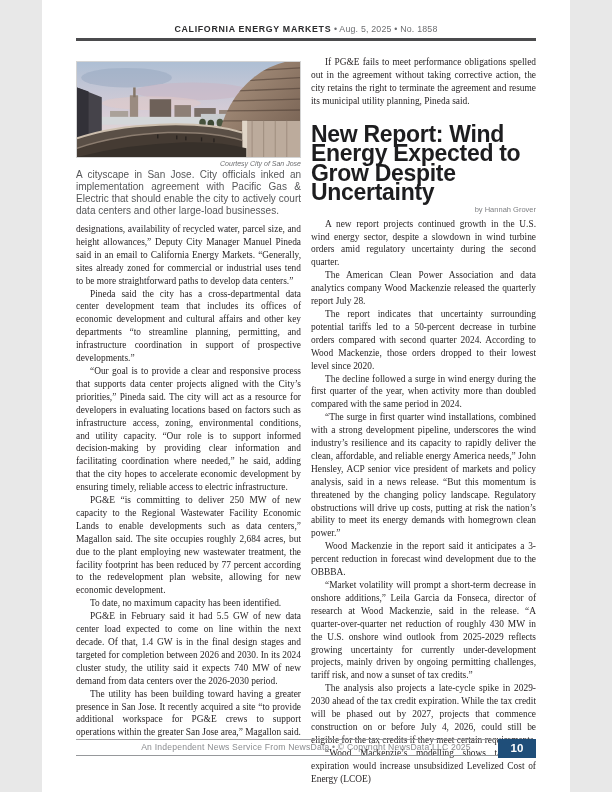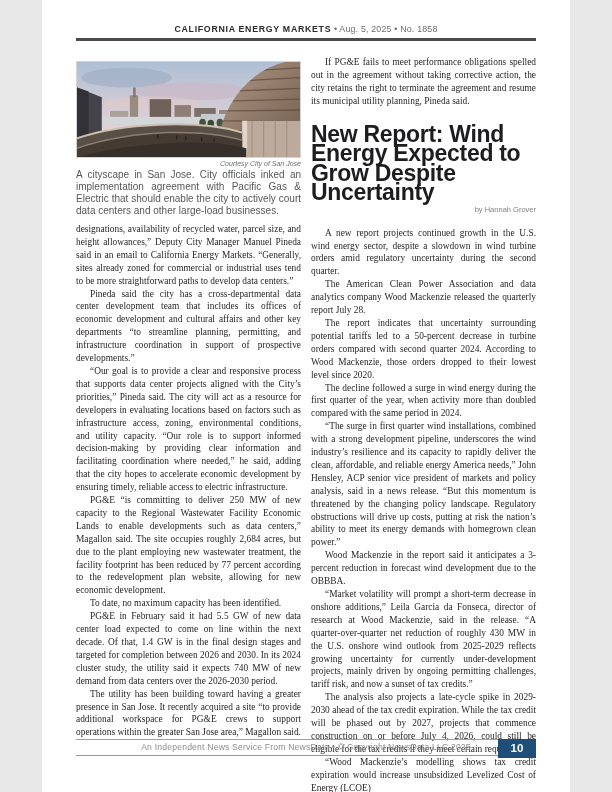--- a/index.html
+++ b/index.html
@@ -61,21 +61,21 @@
     font-family:"Liberation Sans", sans-serif;
     font-weight:bold;
     font-size:23px;line-height:19.5px;
     letter-spacing:-.3px;
     color:#1d1d1f;
     margin:17px 0 2px 0;
   }
   .byline{
     font-family:"Liberation Sans", sans-serif;
     font-size:7.5px;line-height:10px;color:#808285;
-    text-align:right;margin-bottom:12px;
+    text-align:right;margin-bottom:3px;
   }
   
   .footer{
     position:absolute;left:34px;right:34px;top:739px;height:17px;
     border-top:1px solid #a0a2a5;
     border-bottom:1px solid #96989b;
     box-sizing:border-box;
   }
   .footer-text{
     font-family:"Liberation Sans", sans-serif;

